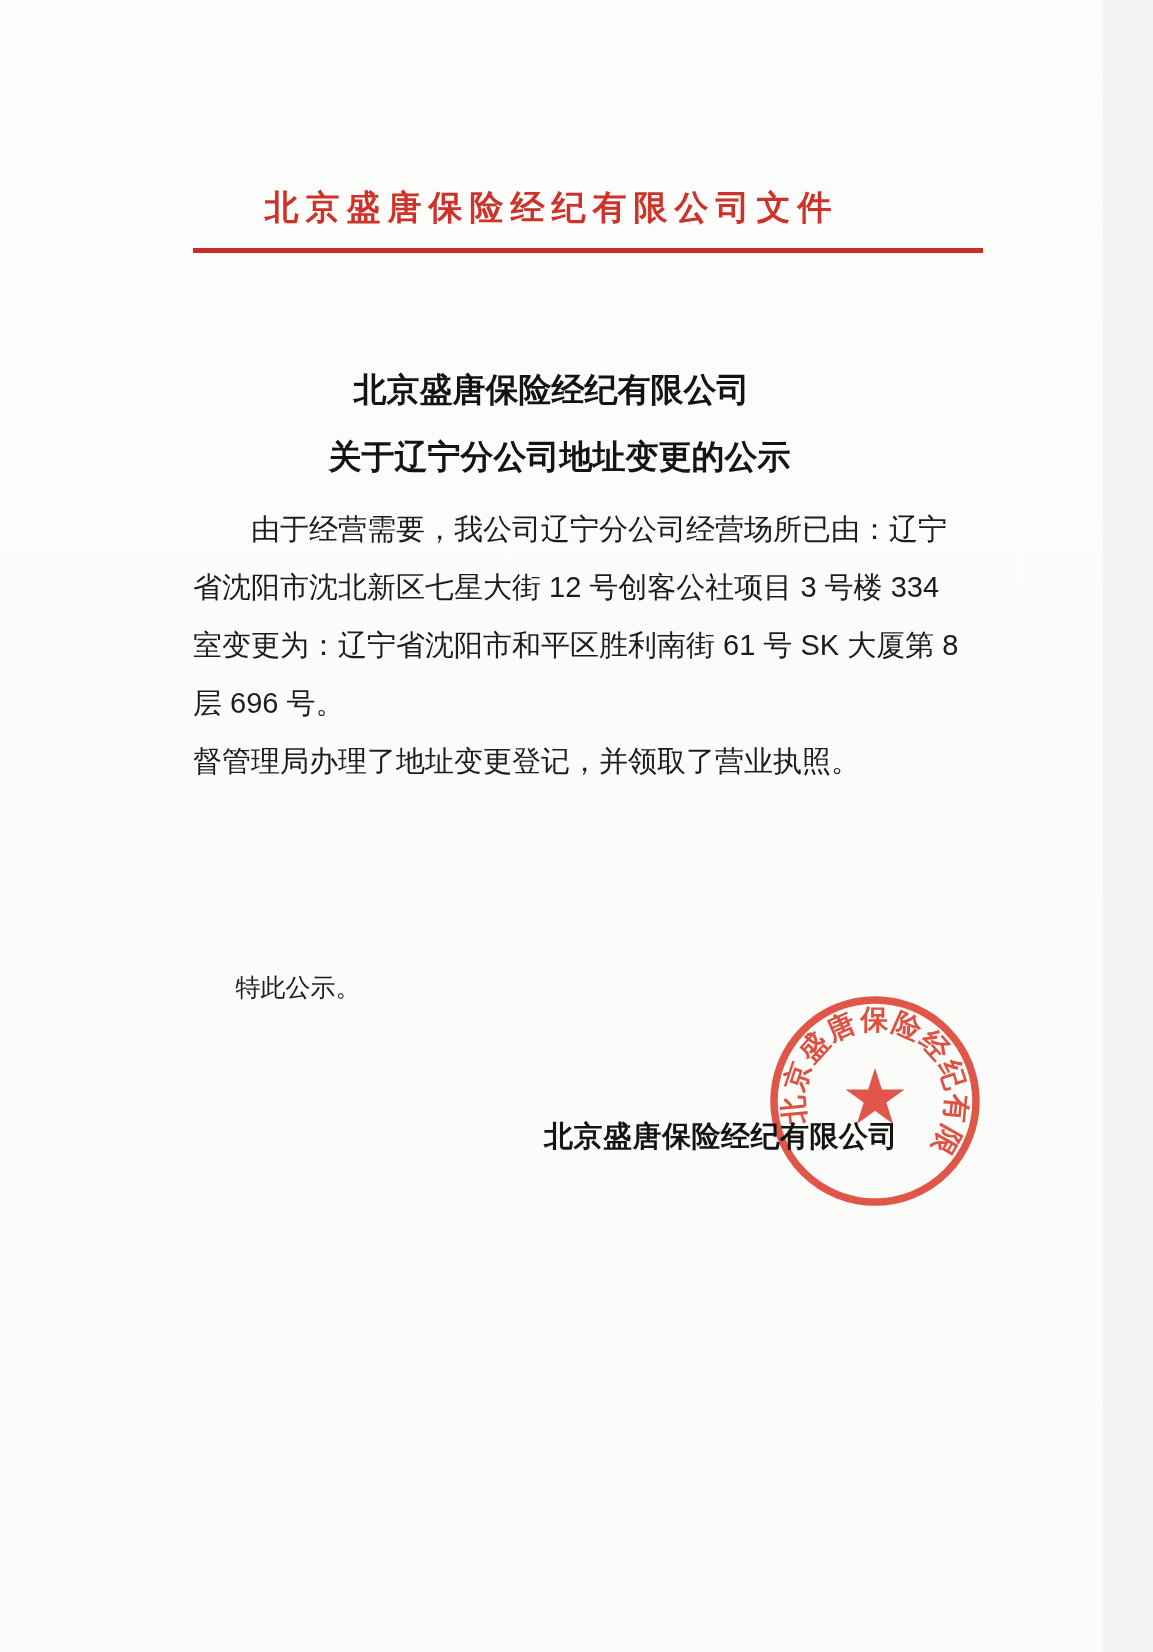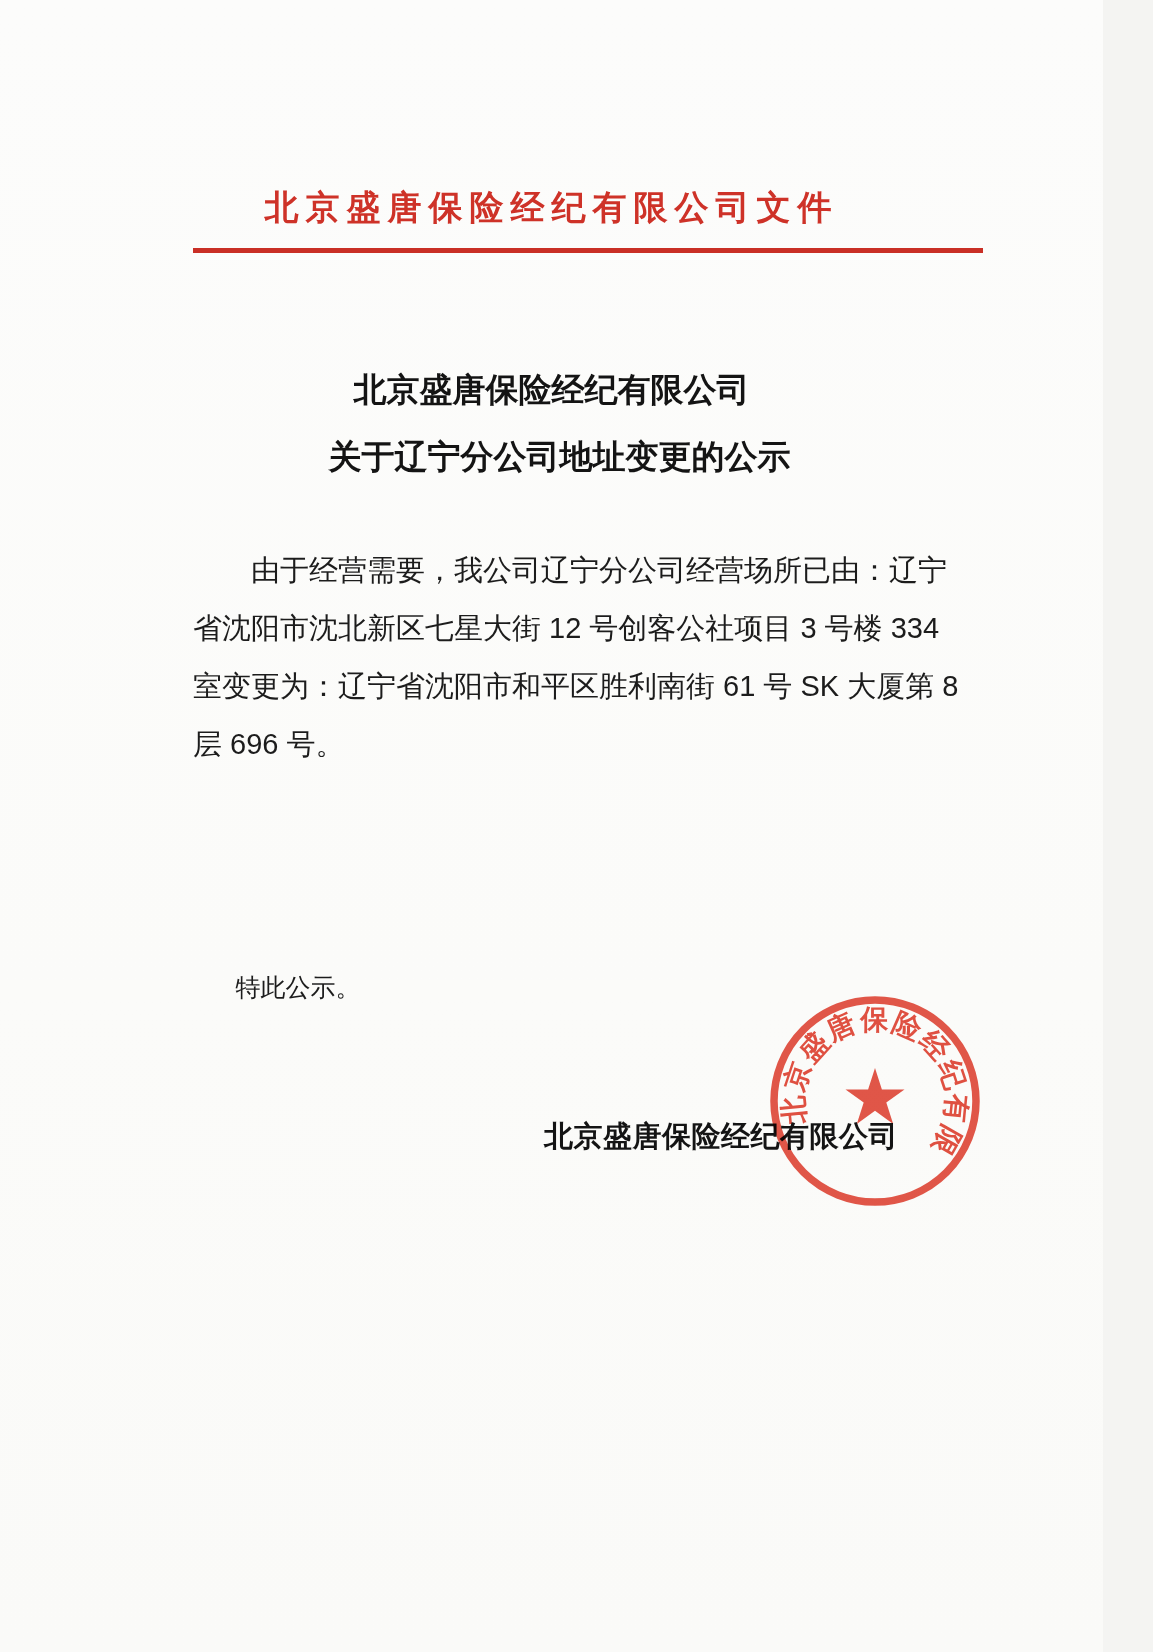--- a/index.html
+++ b/index.html
@@ -26,21 +26,21 @@
     background:#c92f26;
   }
   .doc-title{
     position:absolute;left:0;width:100%;
     text-align:center;font-weight:bold;font-size:33px;
     color:#141414;white-space:nowrap;
   }
   .doc-title.l1{top:368px;}
   .doc-title.l2{top:435px;padding-left:8px;}
   .body-block{
-    position:absolute;top:541px;left:193px;width:775px;
+    position:absolute;top:500px;left:193px;width:775px;
     font-size:29px;line-height:58px;color:#1c1c1c;
   }
   .body-line{white-space:nowrap;}
   .body-line.indent{text-indent:2em;}
   .closing-line{
     position:absolute;top:958px;left:193px;width:700px;
     font-size:25px;line-height:58px;color:#1c1c1c;
     text-indent:1.7em;white-space:nowrap;
   }
   .footer{
@@ -72,20 +72,21 @@
 
   <div class="doc-title l1">北京盛唐保险经纪有限公司</div>
 
   <div class="doc-title l2">关于辽宁分公司地址变更的公示</div>
 
   <div class="body-block">
     <div class="body-line indent">由于经营需要，我公司辽宁分公司经营场所已由：辽宁</div>
     <div class="body-line">省沈阳市沈北新区七星大街 12 号创客公社项目 3 号楼 334</div>
     <div class="body-line">室变更为：辽宁省沈阳市和平区胜利南街 61 号 SK 大厦第 8</div>
     <div class="body-line">层 696 号。</div>
+    <div class="body-line">督管理局办理了地址变更登记，并领取了营业执照。</div>
   </div>
 
   <div class="closing-line">特此公示。</div>
 
   <div class="footer">
     <div class="sig-company">北京盛唐保险经纪有限公司</div>
   </div>
 
   <svg class="company-seal" viewBox="0 0 240 240" xmlns="http://www.w3.org/2000/svg">
     <defs>

